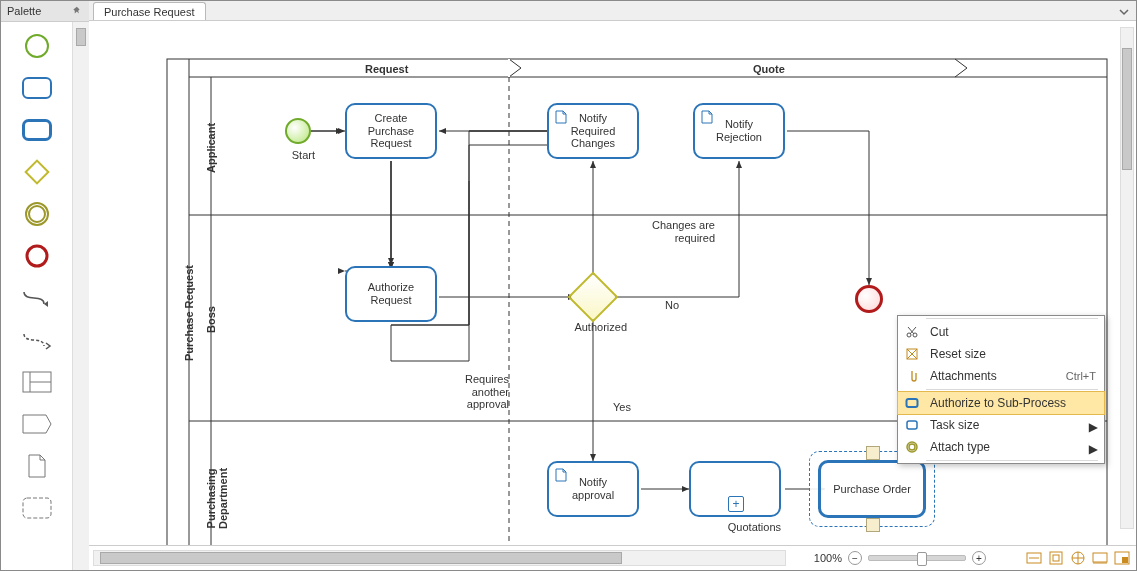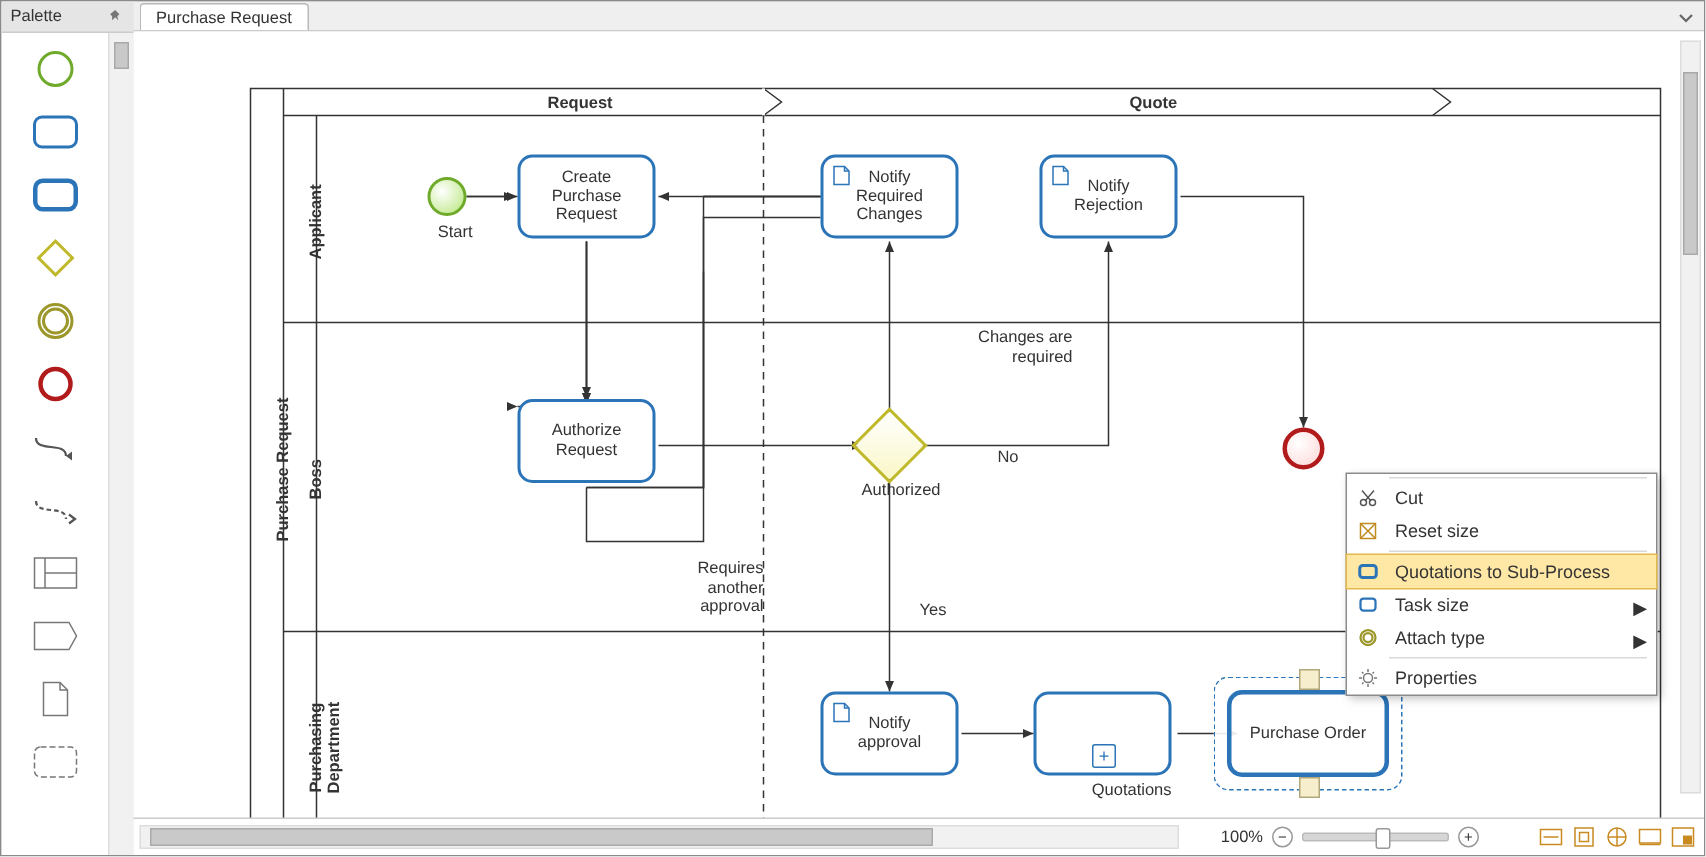--- a/index.html
+++ b/index.html
@@ -377,28 +377,37 @@
       </div>
       <div class="row">
         <span class="ic">
           <svg width="14" height="14">
             <rect x="2" y="2" width="10" height="10" fill="none" stroke="#c08a20"></rect>
             <path d="M2 2l10 10M12 2L2 12" stroke="#c08a20"></path>
           </svg>
         </span>
         <span class="lbl">Reset size</span>
       </div>
+      <div class="row">
+        <span class="ic">
+          <svg width="14" height="14">
+            <path d="M7 2v8a2 2 0 0 0 4 0V4" fill="none" stroke="#c08a20" stroke-width="1.3"></path>
+          </svg>
+        </span>
+        <span class="lbl">Attachments</span>
+        <span class="sc">Ctrl+T</span>
+      </div>
       <div class="sep"></div>
       <div class="row hi">
         <span class="ic">
           <svg width="14" height="14">
             <rect x="1.5" y="3" width="11" height="8" rx="2" fill="none" stroke="#2b74b8" stroke-width="2"></rect>
           </svg>
         </span>
-        <span class="lbl">Quotations to Sub-Process</span>
+        <span class="lbl">Authorize to Sub-Process</span>
       </div>
       <div class="row">
         <span class="ic">
           <svg width="14" height="14">
             <rect x="2" y="3" width="10" height="8" rx="2" fill="none" stroke="#2b74b8" stroke-width="1.5"></rect>
           </svg>
         </span>
         <span class="lbl">Task size</span>
         <span class="arrow">▶</span>
       </div>
@@ -406,33 +415,15 @@
         <span class="ic">
           <svg width="14" height="14">
             <circle cx="7" cy="7" r="5" fill="none" stroke="#9c972a" stroke-width="1.5"></circle>
             <circle cx="7" cy="7" r="3" fill="none" stroke="#9c972a" stroke-width="1.5"></circle>
           </svg>
         </span>
         <span class="lbl">Attach type</span>
         <span class="arrow">▶</span>
       </div>
       <div class="sep"></div>
-      <div class="row">
-        <span class="ic">
-          <svg width="14" height="14">
-            <circle cx="7" cy="7" r="3" fill="none" stroke="#777"></circle>
-            <g stroke="#777">
-              <line x1="7" y1="1" x2="7" y2="3"></line>
-              <line x1="7" y1="11" x2="7" y2="13"></line>
-              <line x1="1" y1="7" x2="3" y2="7"></line>
-              <line x1="11" y1="7" x2="13" y2="7"></line>
-              <line x1="3" y1="3" x2="4" y2="4"></line>
-              <line x1="10" y1="10" x2="11" y2="11"></line>
-              <line x1="3" y1="11" x2="4" y2="10"></line>
-              <line x1="10" y1="4" x2="11" y2="3"></line>
-            </g>
-          </svg>
-        </span>
-        <span class="lbl">Properties</span>
-      </div>
     </div>
 
 </div>
 
 </body></html>

